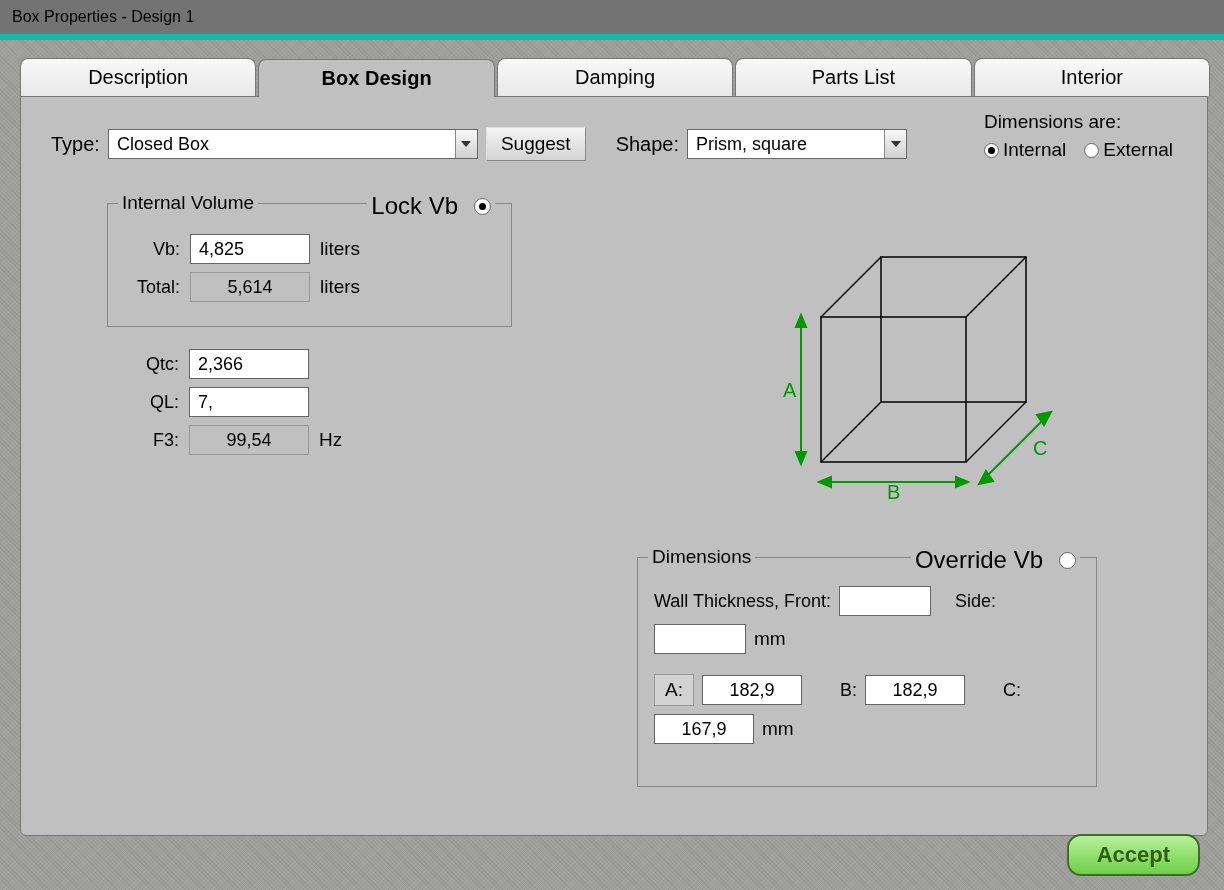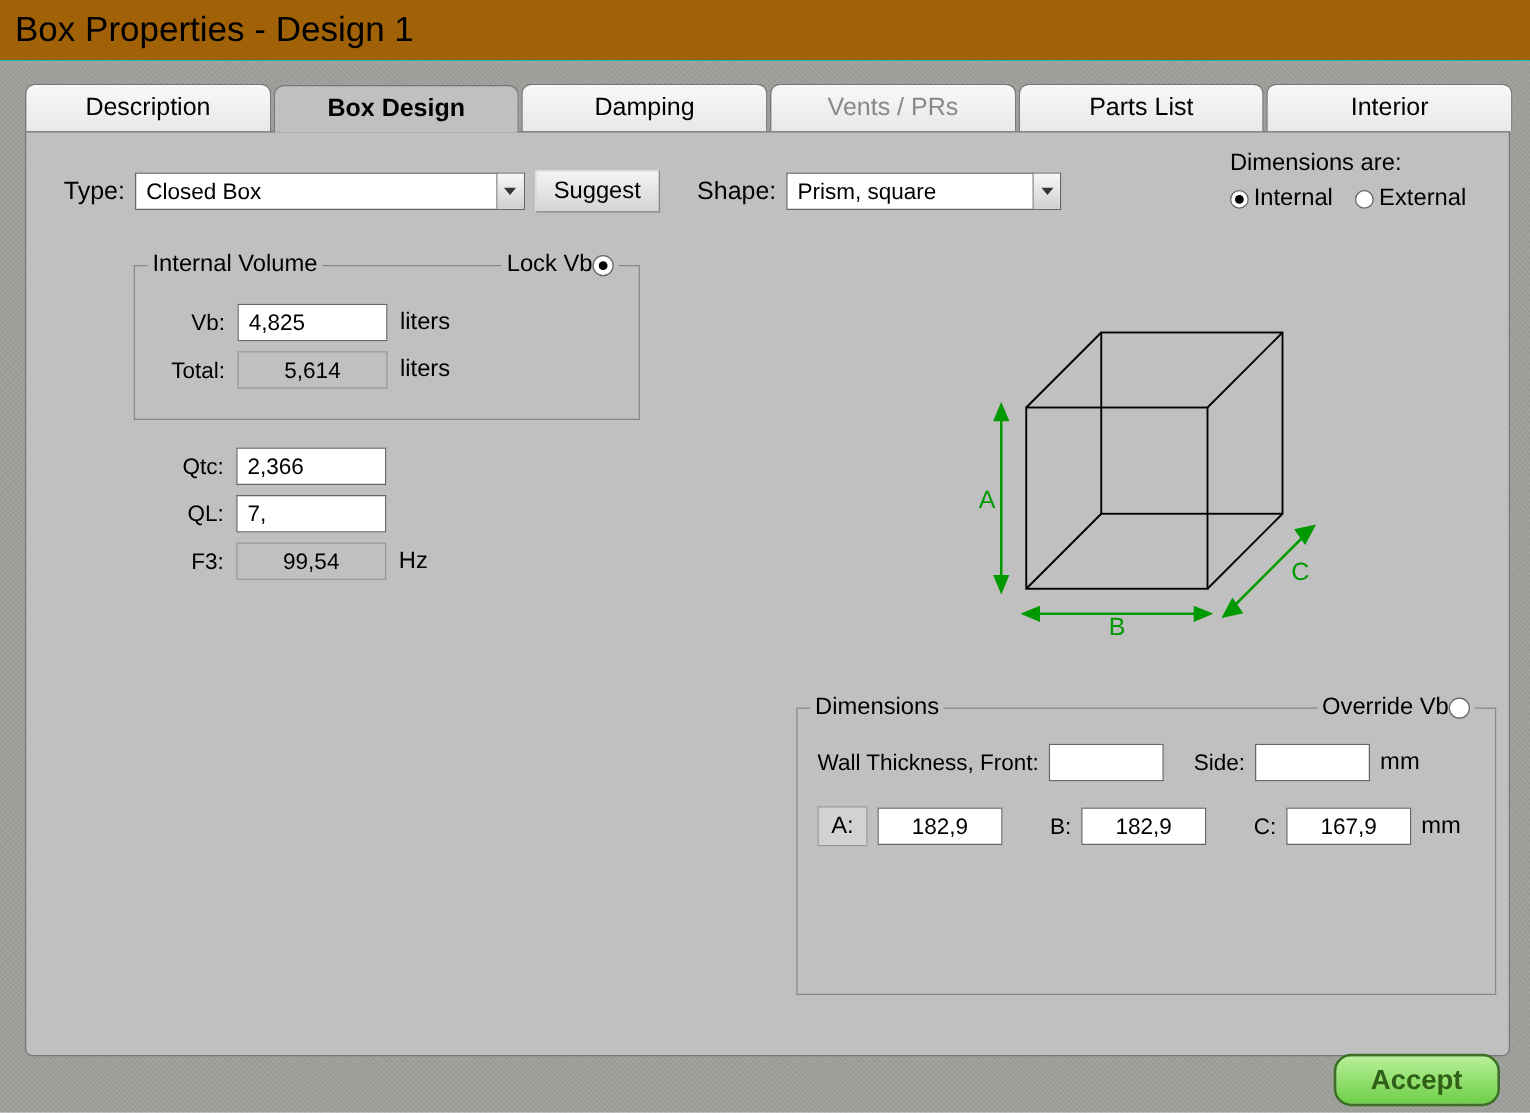--- a/index.html
+++ b/index.html
@@ -5,24 +5,24 @@
 * { box-sizing: border-box; margin: 0; padding: 0; }
 body {
   font-family: Arial, Helvetica, sans-serif;
   font-size: 18px;
   background: #fff;
   width: 1224px;
   height: 890px;
   overflow: hidden;
 }
 .title-bar {
-  background: #a16207;
-  border-bottom: 1px solid #14b8a6;
+  background: #737373;
+  border-bottom: 6px solid #14b8a6;
   padding: 8px 12px;
-  font-size: 28px;
+  font-size: 16px;
 }
 .outer-frame {
   background: #9f9f9b;
   background-image:
     repeating-linear-gradient(45deg, rgba(120,120,118,0.18) 0, rgba(120,120,118,0.18) 1px, transparent 1px, transparent 3px),
     repeating-linear-gradient(-45deg, rgba(180,180,178,0.18) 0, rgba(180,180,178,0.18) 1px, transparent 1px, transparent 3px);
   padding: 18px 14px 14px 14px;
   height: 852px;
   position: relative;
 }
@@ -104,21 +104,21 @@
   position: relative;
   padding: 22px 16px 16px 16px;
   background: transparent;
 }
 .group .legend {
   position: absolute; top: -12px; background: #c0c0c0; padding: 0 4px;
   font-size: 19px;
 }
 .group .legend-right {
   position: absolute; top: -12px; right: 16px; background: #c0c0c0; padding: 0 4px;
-  display: flex; align-items: center; gap: 0; font-size: 19px;
+  display: flex; align-items: center; gap: 16px; font-size: 24px;
 }
 .vol-group { width: 405px; margin-left: 56px; margin-top: 42px; }
 .field-row { display: flex; align-items: center; gap: 10px; margin: 8px 0; }
 .field-row .flabel { width: 56px; text-align: right; }
 .input {
   background: #fff; border: 1px solid #666;
   height: 30px; padding: 0 8px; font-size: 18px;
   display: flex; align-items: center;
 }
 .input.ro {
@@ -130,21 +130,21 @@
 }
 .unit { font-size: 19px; }
 
 .params { margin-left: 82px; margin-top: 22px; }
 .params .field-row .flabel { width: 46px; }
 
 .cube-svg { position: absolute; left: 740px; top: 140px; }
 
 .dims-group {
   position: absolute; left: 616px; top: 460px;
-  width: 560px; height: 230px;
+  width: 460px; height: 230px;
 }
 .dims-inner { display: flex; align-items: center; gap: 8px; margin-top: 4px; flex-wrap: wrap; }
 .dim-lbl-box {
   background: #d2d2d2; border: 1px solid #999;
   padding: 4px 10px; font-size: 19px;
 }
 
 .footer-btns {
   position: absolute; right: 24px; bottom: 16px;
   display: flex; gap: 22px;
@@ -173,21 +173,20 @@
 <div class="title-bar">
   <span>Box Properties - Design 1</span>
 </div>
 
 <div class="outer-frame">
 
   <div class="tabs">
     <div class="tab">Description</div>
     <div class="tab active">Box Design</div>
     <div class="tab">Damping</div>
-    <div class="tab disabled">Vents / PRs</div>
     <div class="tab">Parts List</div>
     <div class="tab">Interior</div>
   </div>
 
   <div class="panel">
 
     <div class="dims-head">
       <div>Dimensions are:</div>
       <div class="radio-row">
         <span class="radio">
@@ -196,21 +195,21 @@
         </span>
         <span class="radio">
           <span class="radio-dot"></span>
           <span>External</span>
         </span>
       </div>
     </div>
 
     <div class="row1">
       <span class="lbl">Type:</span>
-      <div class="combo" style="width:312px">
+      <div class="combo" style="width:370px">
         <span class="txt">Closed Box</span>
         <span class="arrow">
           <svg viewBox="0 0 10 6">
               <path d="M0 0 L5 6 L10 0 Z" fill="#333"></path>
             </svg>
         </span>
       </div>
       <button class="btn">Suggest</button>
       <span style="width:14px"></span>
       <span class="lbl">Shape:</span>

